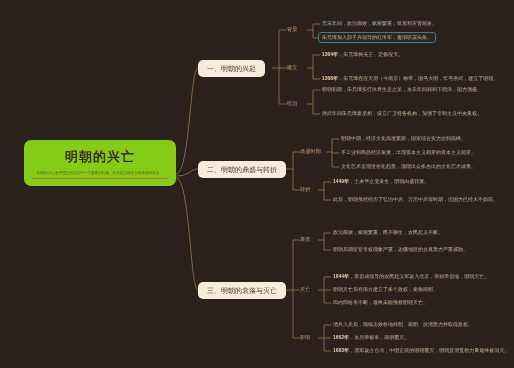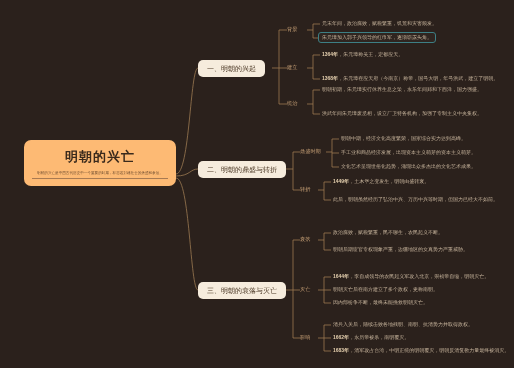--- a/index.html
+++ b/index.html
@@ -23,21 +23,21 @@
     pointer-events: none;
   }
 
   
   .root-node {
     position: absolute;
     left: 24px;
     top: 140px;
     width: 152px;
     box-sizing: border-box;
-    background: #fdba74;
+    background: #84cc16;
     border-radius: 7px;
     padding: 9px 8px 7px 8px;
     text-align: center;
   }
   .root-title {
     font-size: 13px;
     font-weight: bold;
     color: #3a2a1c;
     letter-spacing: 1px;
     line-height: 16px;

